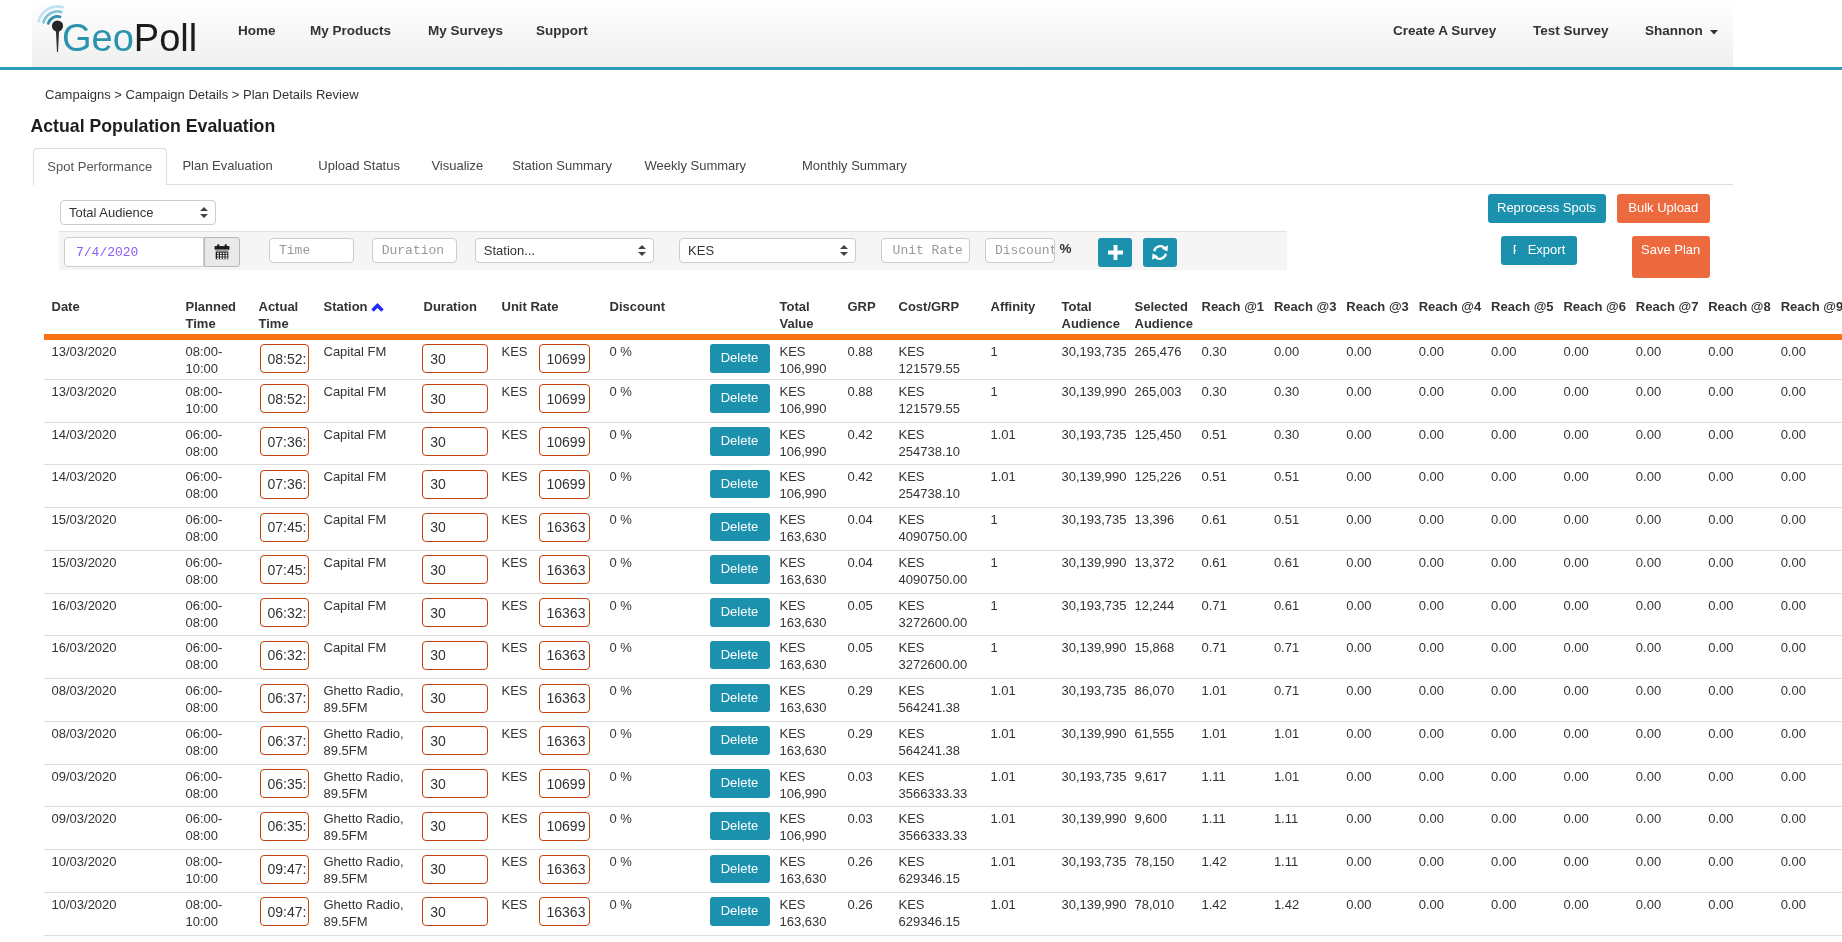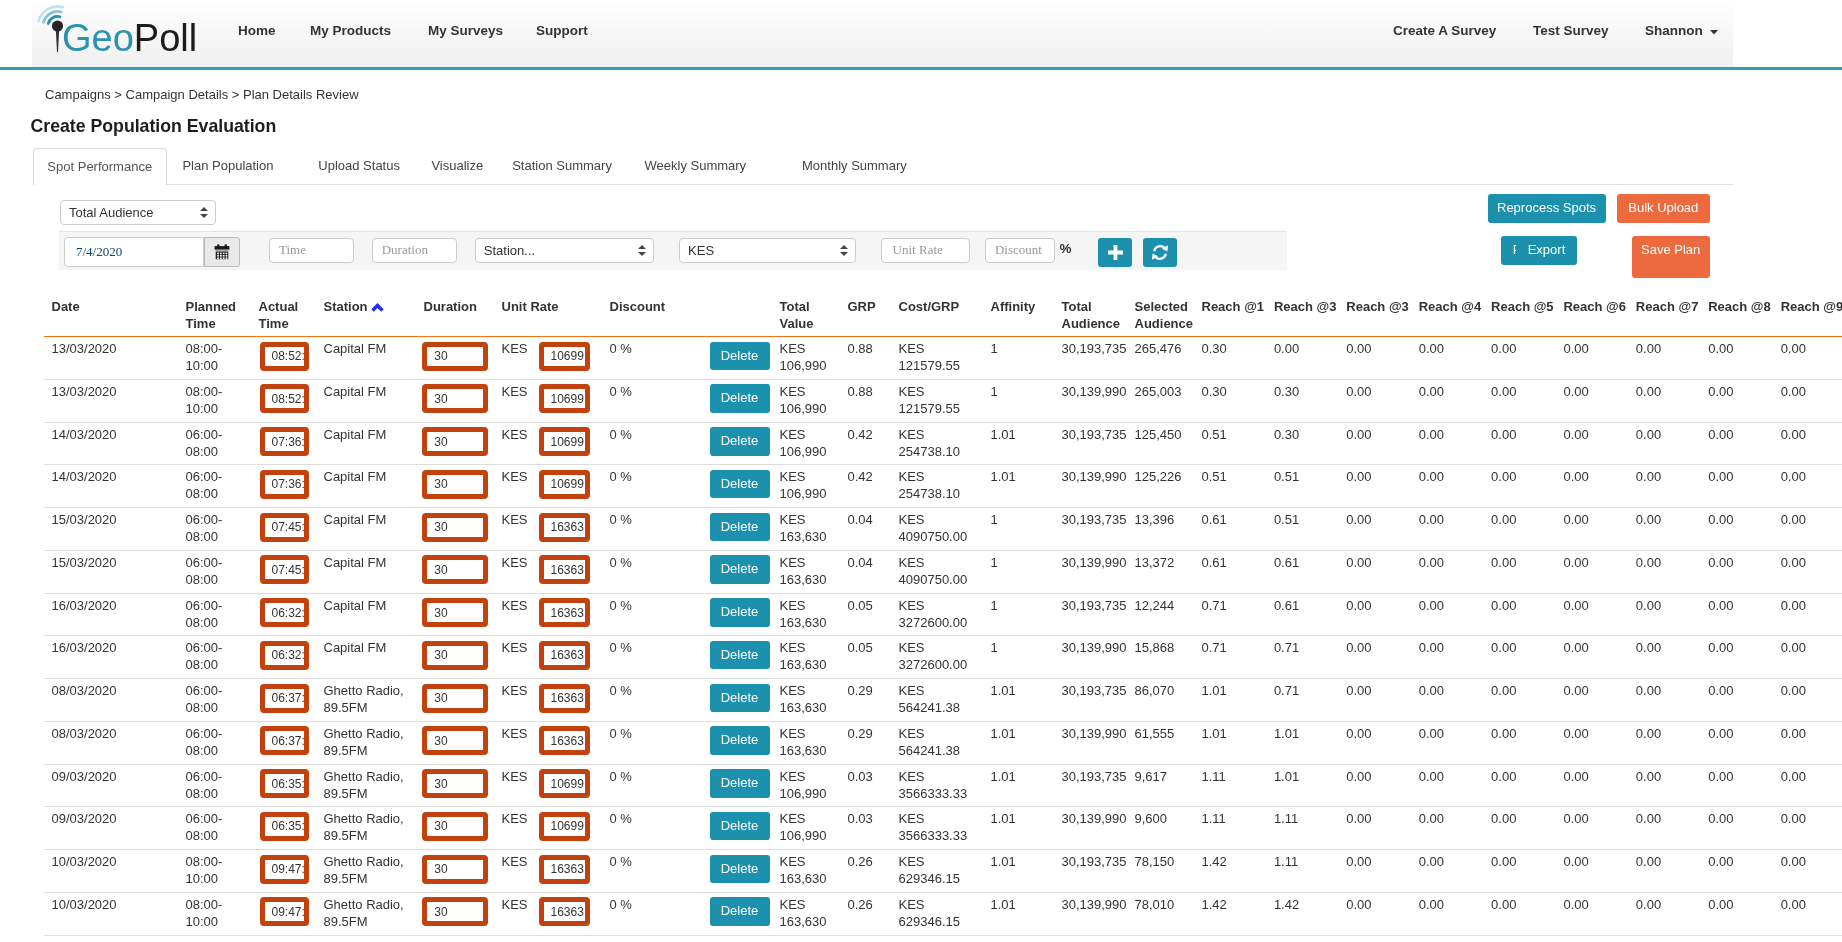--- a/index.html
+++ b/index.html
@@ -15,46 +15,46 @@
 #activetab{position:absolute;left:0;top:0;width:133.5px;height:37px;background:#fff;
  border:1px solid #ddd;border-bottom:none;border-radius:4px 4px 0 0;
  font-size:13px;color:#555;line-height:35px;text-align:center}
 .tab{position:absolute;top:0;font-size:13px;color:#444;line-height:36px;white-space:nowrap}
 .selbox{position:absolute;border:1px solid #ccc;border-radius:4px;background:#fff;
  font-size:13px;color:#333;line-height:23px}
 .selbox .stx{position:absolute;left:8px;top:0}
 .selarr{position:absolute;right:7px;top:50%;margin-top:-5.5px;width:8px;height:11px}
 #fbar{position:absolute;left:59px;top:231px;width:1228px;height:39px;background:#f5f5f5;border-top:1px solid #e2e2e2}
 .fin{position:absolute;border:1px solid #ccc;border-radius:4px;background:#fff;font-size:13px;
- color:#0c4a6e;font-family:Liberation Serif, serif;outline:none}
+ color:#8b5cf6;font-family:Liberation Mono, monospace;outline:none}
 .fin::placeholder{color:#999;opacity:1}
 #dateinp{left:5px;top:5px;width:140px;height:30px;padding-left:11px;border-radius:4px 0 0 4px}
 #calbtn{position:absolute;left:145px;top:5px;width:36px;height:30px;background:#e9e9e9;
  border:1px solid #b9b9b9;border-radius:0 3px 3px 0;text-align:center}
 #timeinp{left:210px;top:5.5px;width:85px;height:25px;padding-left:9px}
 #durinp{left:312.7px;top:5.5px;width:85px;height:25px;padding-left:9px}
 #stasel{left:415.8px;top:5.5px;width:179px;height:25px}
 #kessel{left:620.1px;top:5.5px;width:177px;height:25px}
 #urinp{left:821.6px;top:5.5px;width:89px;height:25px;padding-left:11px}
 #dcinp{left:925.9px;top:5.5px;width:70px;height:25px;padding-left:9px}
 #pct{position:absolute;left:1000.6px;top:9px;font-size:13.5px;color:#333;font-weight:bold}
 .sqbtn{position:absolute;top:6px;width:34px;height:29px;background:#1b91ad;border-radius:3px;
  text-align:center;color:#fff}
 .btn{position:absolute;color:#fff;font-size:13px;text-align:center;border-radius:3px;white-space:nowrap}
 .teal{background:#1b91ad}.orange{background:#ed6a3f}
 #tbl{position:absolute;left:43.5px;top:292px}
 table{border-collapse:collapse;table-layout:fixed;width:1801.6px;font-size:13px;color:#333}
 th,td{text-align:left;vertical-align:top;line-height:17px;font-weight:normal;
  padding:3px 8px 0 8px;overflow:hidden}
-thead th{font-weight:bold;color:#333;padding-top:6px;height:44.5px;border-bottom:1px solid #f97316}
+thead th{font-weight:bold;color:#333;padding-top:6px;height:44.5px;border-bottom:6px solid #f97316}
 .rn{white-space:nowrap}
 tbody tr{height:42.75px}
 tbody td{border-bottom:1px solid #ddd}
-.tin{position:absolute;border:5px solid #c2410c;border-radius:4px;background:#fff;height:29px;
- font-size:12px;color:#333;font-family:"Liberation Sans",sans-serif;padding:0 0 0 7px;outline:none}
+.tin{position:absolute;border:1px solid #c2410c;border-radius:4px;background:#fff;height:29px;
+ font-size:14px;color:#333;font-family:"Liberation Sans",sans-serif;padding:0 0 0 7px;outline:none}
 .ain{left:9px;top:4.5px;width:49px}
 .din{left:6.8px;top:4.5px;width:65.6px}
 .uin{left:45px;top:4.5px;width:51px}
 .delbtn{position:absolute;left:8px;top:4.5px;width:60px;height:28.5px;background:#1b91ad;
  border-radius:3px;color:#fff;text-align:center;line-height:28.5px;display:block}
 </style></head><body>
 <div id="navbg"></div>
 <div id="tealline"></div>
 <svg class="abs" style="left:36px;top:2px" width="210" height="62" viewBox="0 0 210 62">
  <g fill="none" stroke-linecap="round">
@@ -69,24 +69,24 @@
 <div class="navlink" style="left:238px">Home</div>
 <div class="navlink" style="left:310px">My Products</div>
 <div class="navlink" style="left:428px">My Surveys</div>
 <div class="navlink" style="left:536px">Support</div>
 <div class="navlink" style="left:1393px">Create A Survey</div>
 <div class="navlink" style="left:1533px">Test Survey</div>
 <div class="navlink" style="left:1645px">Shannon <svg width="8" height="6" viewBox="0 0 8 6" style="margin-left:3px">
       <path d="M0 1 L8 1 L4 5.5 Z" fill="#333"></path>
     </svg></div>
 <div id="crumb">Campaigns &gt; Campaign Details &gt; Plan Details Review</div>
-<div id="h1">Create Population Evaluation</div>
+<div id="h1">Actual Population Evaluation</div>
 <div id="tabbar">
  <div id="activetab">Spot Performance</div>
- <span class="tab" style="left:149.4px">Plan Population</span>
+ <span class="tab" style="left:149.4px">Plan Evaluation</span>
  <span class="tab" style="left:285.3px">Upload Status</span>
  <span class="tab" style="left:398.4px">Visualize</span>
  <span class="tab" style="left:479.2px">Station Summary</span>
  <span class="tab" style="left:611.5px">Weekly Summary</span>
  <span class="tab" style="left:769px">Monthly Summary</span>
 </div>
 <div class="selbox" style="left:60px;top:199.6px;width:156px;height:25px">
  <span class="stx">Total Audience</span>
  <svg class="selarr" viewBox="0 0 8 11">
       <path d="M0 4 L4 0 L8 4 Z M0 7 L8 7 L4 11 Z" fill="#444"></path>

